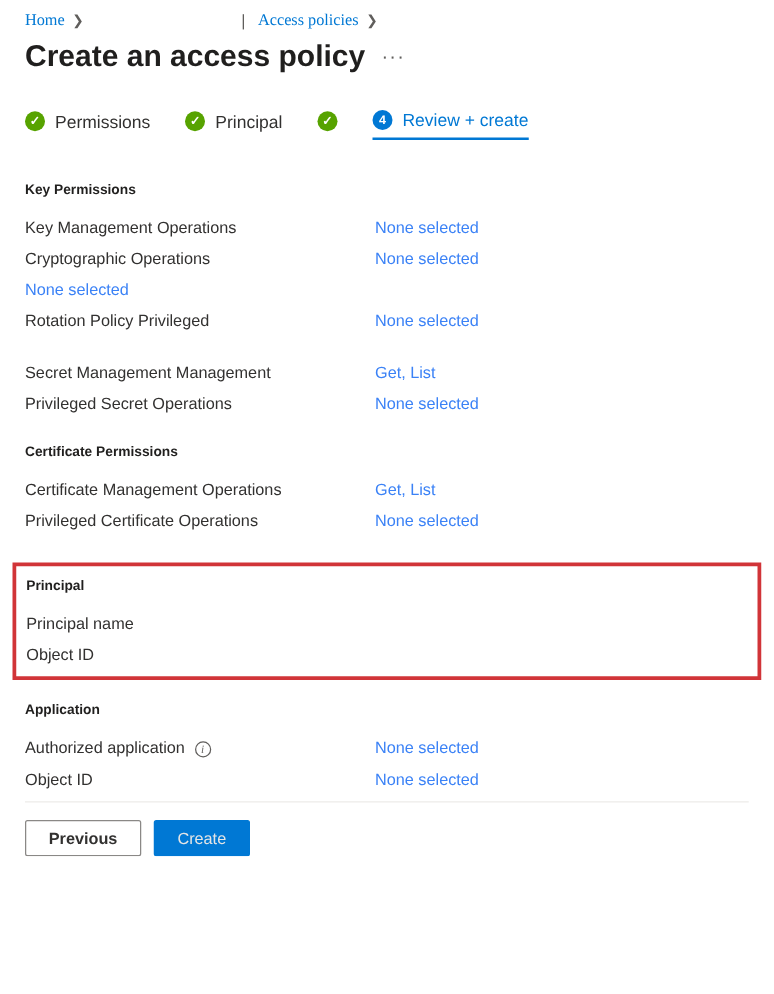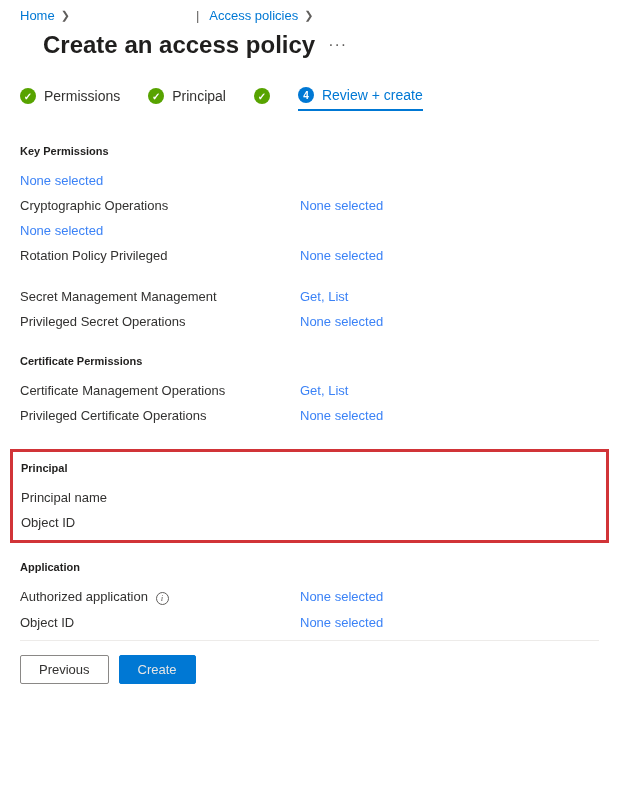--- a/index.html
+++ b/index.html
@@ -11,24 +11,24 @@
       width: 619px;
       padding: 8px 20px 0 20px;
     }
     .breadcrumb {
       display: flex;
       align-items: center;
       gap: 6px;
       font-size: 13px;
       margin-bottom: 8px;
     }
-    .breadcrumb a { color: #0078d4; text-decoration: none; cursor: pointer; }
+    .breadcrumb a { color: #0078d4; text-decoration: none; cursor: pointer; font-family: Liberation Serif, serif; }
     .breadcrumb .sep { color: #605e5c; font-size: 11px; }
     .breadcrumb .divider { color: #605e5c; margin: 0 4px; }
-    .page-title-row { display: flex; align-items: center; gap: 13px; margin-bottom: 28px; margin-left: 23px; }
+    .page-title-row { display: flex; align-items: center; gap: 13px; margin-bottom: 28px; }
     h1 { font-size: 24px; font-weight: 600; color: #201f1e; }
     .ellipsis { color: #605e5c; cursor: pointer; font-size: 16px; letter-spacing: 1px; }
     .tabs { display: flex; gap: 28px; border-bottom: none; margin-bottom: 34px; }
     .tab {
       display: flex; align-items: center; gap: 8px;
       padding-bottom: 6px;
       cursor: pointer;
       font-size: 14px;
       color: #323130;
     }
@@ -61,21 +61,21 @@
     .footer {
       border-top: 1px solid #edebe9;
       padding-top: 14px; margin-top: 8px;
       display: flex; gap: 10px;
     }
     button {
       font-family: inherit; font-size: 13px;
       padding: 6px 18px; cursor: pointer;
       border-radius: 2px;
     }
-    .btn-secondary { background: #fff; border: 1px solid #8a8886; color: #323130; }
+    .btn-secondary { background: #fff; border: 1px solid #8a8886; color: #323130; font-weight: bold; }
     .btn-primary { background: #0078d4; border: 1px solid #0078d4; color: #e5e5e5; }
   </style>
 </head>
 <body>
 
 <div class="breadcrumb">
   <a>Home</a>
   <span class="sep">❯</span>
   <span style="width:110px;"></span>
   <span class="divider">|</span>
@@ -102,20 +102,21 @@
   </div>
   <div class="tab active">
     <span class="badge num">4</span>
     <span>Review + create</span>
   </div>
 </div>
 
 <div class="section">
   <div class="section-title">Key Permissions</div>
   <div class="kv-row">
+    <div class="k">Key Management Operations</div>
     <div class="v">None selected</div>
   </div>
   <div class="kv-row">
     <div class="k">Cryptographic Operations</div>
     <div class="v">None selected</div>
   </div>
   <div class="kv-row">
     <div class="v">None selected</div>
   </div>
   <div class="kv-row">

